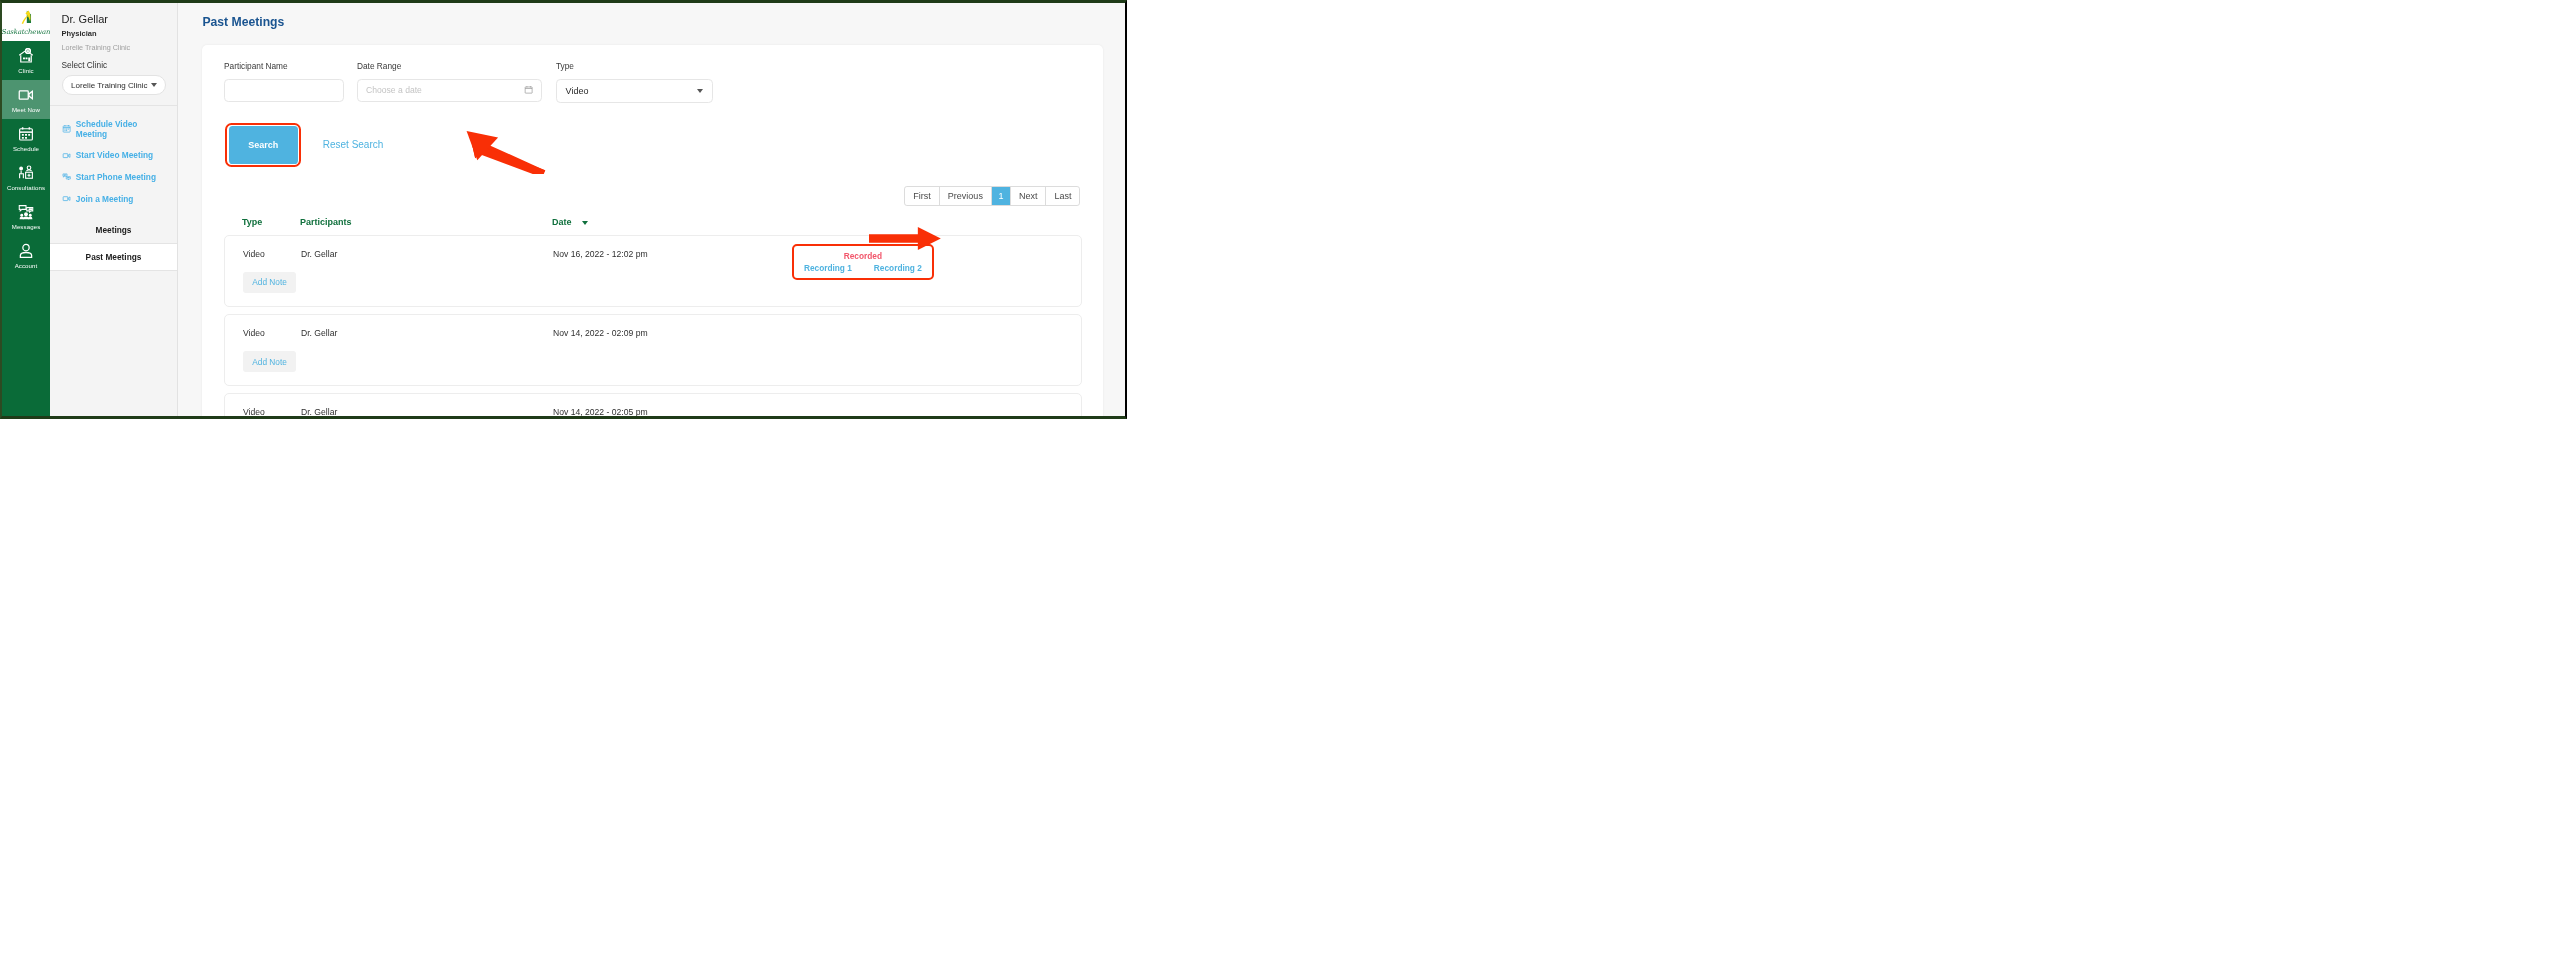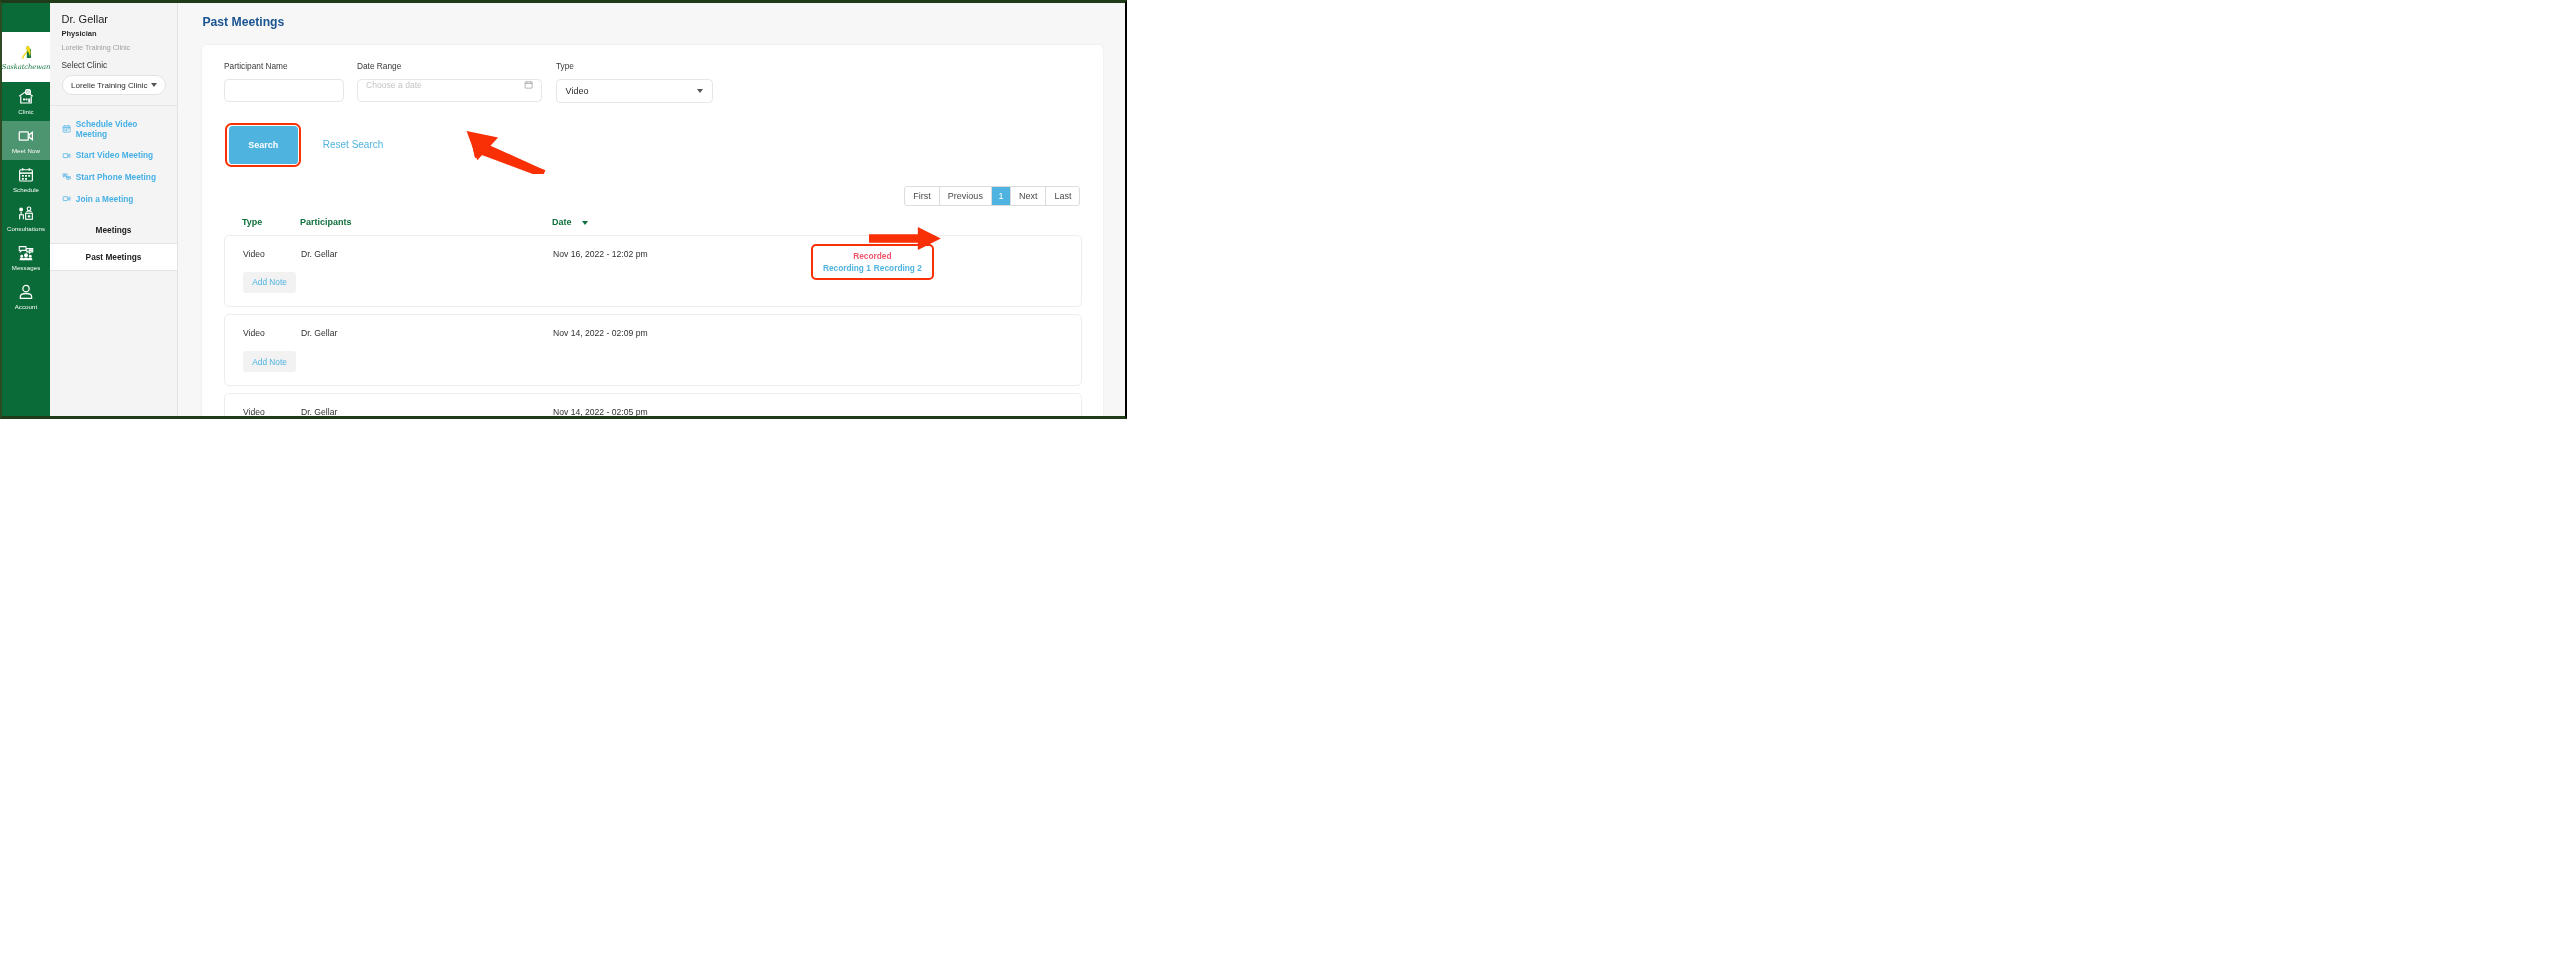--- a/index.html
+++ b/index.html
@@ -26,27 +26,26 @@
   .rail {
     width: 48px;
     flex: 0 0 48px;
     background: #0a6b38;
     display: flex;
     flex-direction: column;
     align-items: stretch;
   }
   .rail-logo {
     background: #ffffff;
-    height: 50px;
+    height: 38px;
     display: flex;
     flex-direction: column;
     align-items: center;
     justify-content: center;
     padding-top: 1.4px;
-    margin-top: 29px;
   }
   .sk-mark { width: 18.7px; height: 18.7px; display:block; }
   .sk-word {
     font-family: "DejaVu Serif", serif;
     font-style: italic;
     font-size: 6.8px;
     color: #12733d;
     margin-top: 0.7px;
     letter-spacing: -0.1px;
   }
@@ -160,20 +159,21 @@
   .field.f1 { width: 133px; }
   .field.f2 { width: 199px; margin-left: 0; }
   .field.f3 { width: 160px; }
   .field-label { font-size: 8.3px; color: #3a3a3a; margin-bottom: 8px; }
   .input-box {
     height: 23px;
     border: 0.7px solid #e6e6e6;
     border-radius: 4.3px;
     background: #ffffff;
     display: flex;
+    align-items: center;
     padding: 0 8px;
     font-size: 8.3px;
     color: #222;
     cursor: text;
   }
   .input-box.w167 { width: 120px; }
   .input-box.w258 { width: 185px; justify-content: space-between; }
   .placeholder { color: #c4c4c4; font-size: 8.6px; }
   .cal-ico { width: 9.3px; height: 9.3px; color: #777; }
   .select-box {
@@ -296,21 +296,21 @@
     position: absolute;
     right: 147px;
     top: 8.6px;
     border: 2.9px solid #f92f06;
     border-radius: 5px;
     background: #ffffff;
     padding: 4.3px 10px 5px 10px;
     text-align: center;
   }
   .rec-title { color: #f2566b; font-size: 8.3px; font-weight: bold; line-height: 11.5px; }
-  .rec-links { display: flex; gap: 3px; justify-content: flex-end; margin-top: 0.7px; }
+  .rec-links { display: flex; gap: 22px; justify-content: flex-end; margin-top: 0.7px; }
   .rec-link { color: #4fb3e0; font-size: 8.3px; font-weight: bold; cursor: pointer; }
 
   
   .arrow { position: absolute; pointer-events: none; }
   #arrow-search { left: 280px; top: 128px; }
   #arrow-record { left: 691px; top: 221px; }
 </style>
 </head>
 <body>
 

